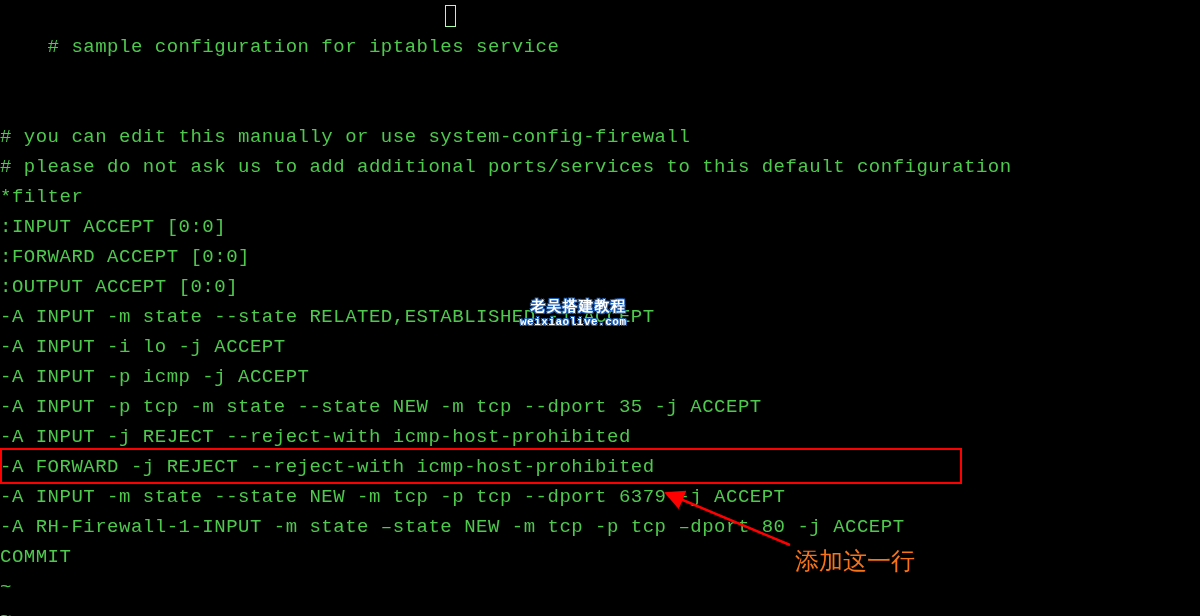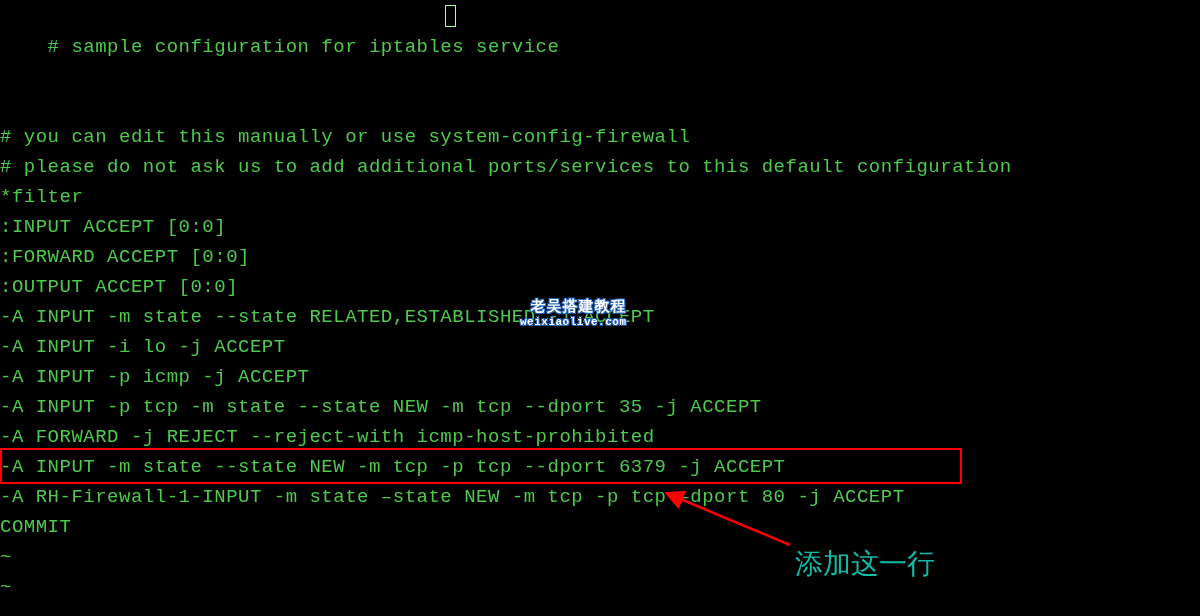--- a/index.html
+++ b/index.html
@@ -30,23 +30,23 @@
       top: 448px;
       width: 962px;
       height: 36px;
       pointer-events: none;
     }
     .tilde {
       color: #4ec94e;
     }
     .annotation-text {
       position: absolute;
-      color: #14b8a6;
+      color: #f97316;
       font-family: Liberation Mono, monospace;
-      font-size: 28px;
+      font-size: 24px;
       left: 795px;
       top: 545px;
     }
     .arrow-svg {
       position: absolute;
       left: 660px;
       top: 490px;
       pointer-events: none;
     }
     .watermark {
@@ -99,20 +99,21 @@
   <div class="terminal-line"># you can edit this manually or use system-config-firewall</div>
   <div class="terminal-line"># please do not ask us to add additional ports/services to this default configuration</div>
   <div class="terminal-line">*filter</div>
   <div class="terminal-line">:INPUT ACCEPT [0:0]</div>
   <div class="terminal-line">:FORWARD ACCEPT [0:0]</div>
   <div class="terminal-line">:OUTPUT ACCEPT [0:0]</div>
   <div class="terminal-line">-A INPUT -m state --state RELATED,ESTABLISHED -j ACCEPT</div>
   <div class="terminal-line">-A INPUT -i lo -j ACCEPT</div>
   <div class="terminal-line">-A INPUT -p icmp -j ACCEPT</div>
   <div class="terminal-line">-A INPUT -p tcp -m state --state NEW -m tcp --dport 35 -j ACCEPT</div>
+  <div class="terminal-line">-A INPUT -j REJECT --reject-with icmp-host-prohibited</div>
   <div class="terminal-line">-A FORWARD -j REJECT --reject-with icmp-host-prohibited</div>
   <div class="terminal-line">-A INPUT -m state --state NEW -m tcp -p tcp --dport 6379 -j ACCEPT</div>
   <div class="terminal-line">-A RH-Firewall-1-INPUT -m state –state NEW -m tcp -p tcp –dport 80 -j ACCEPT</div>
   <div class="terminal-line">COMMIT</div>
   <div class="terminal-line tilde">~</div>
   <div class="terminal-line tilde">~</div>
 
 </div>
 
 <div class="highlight-box"></div>

